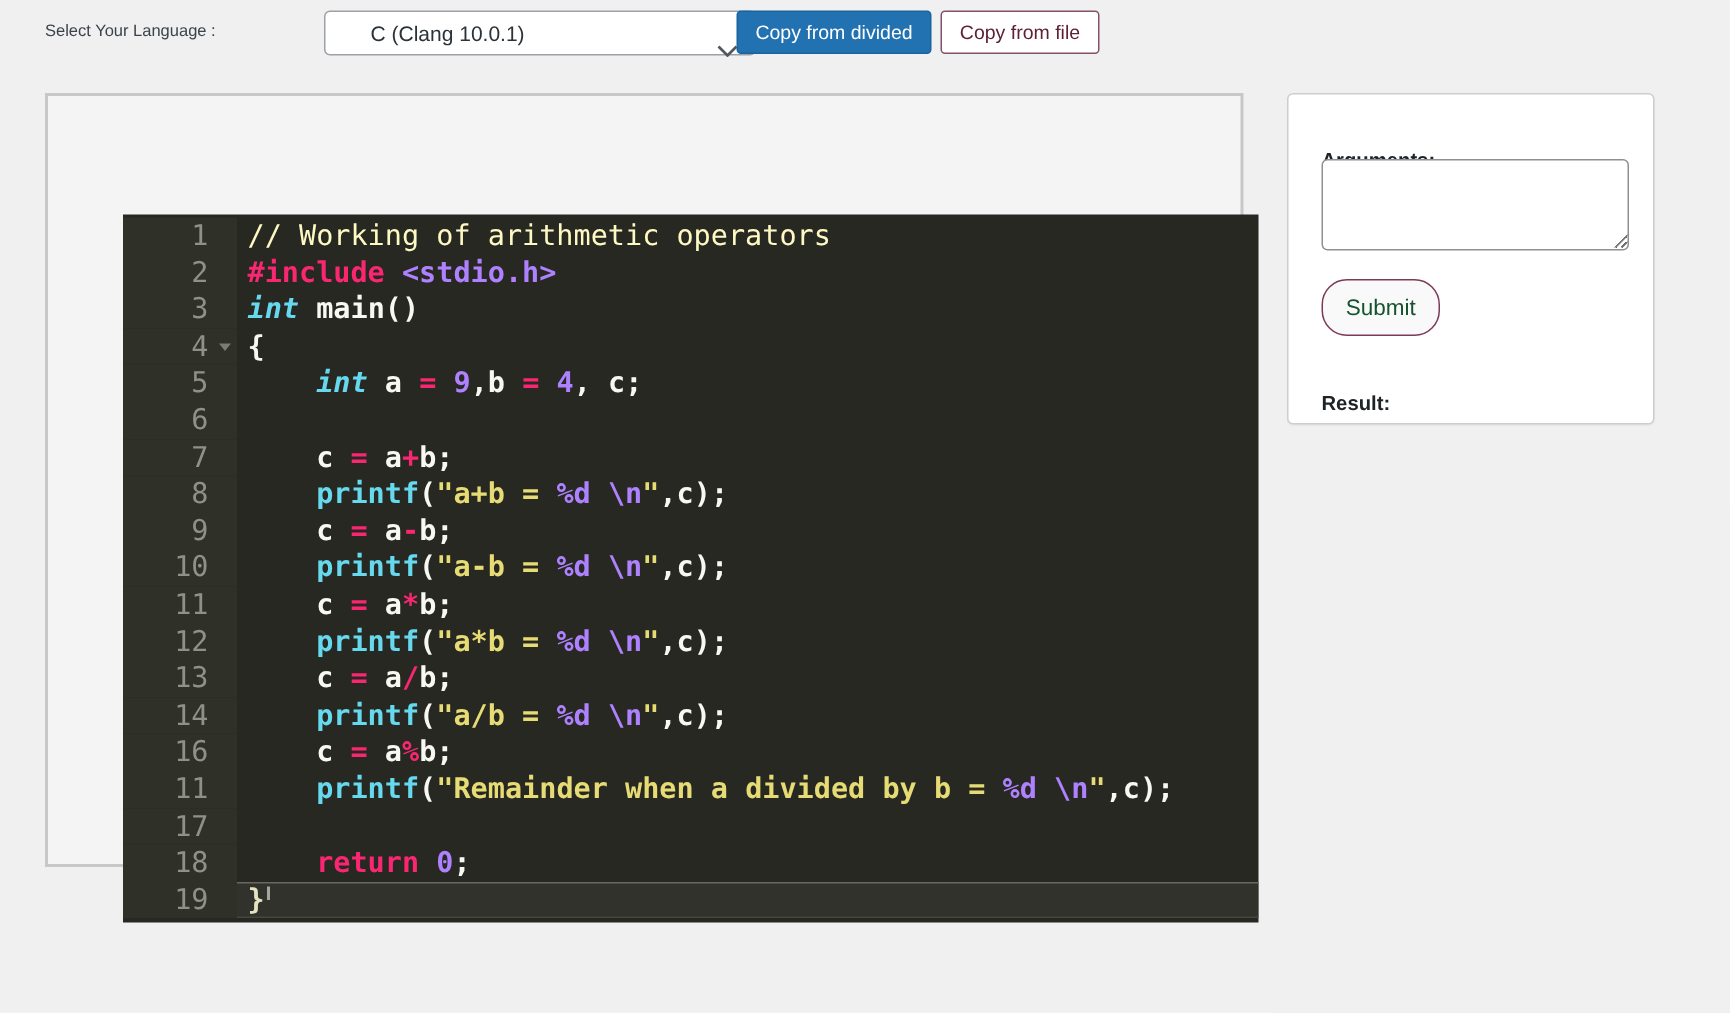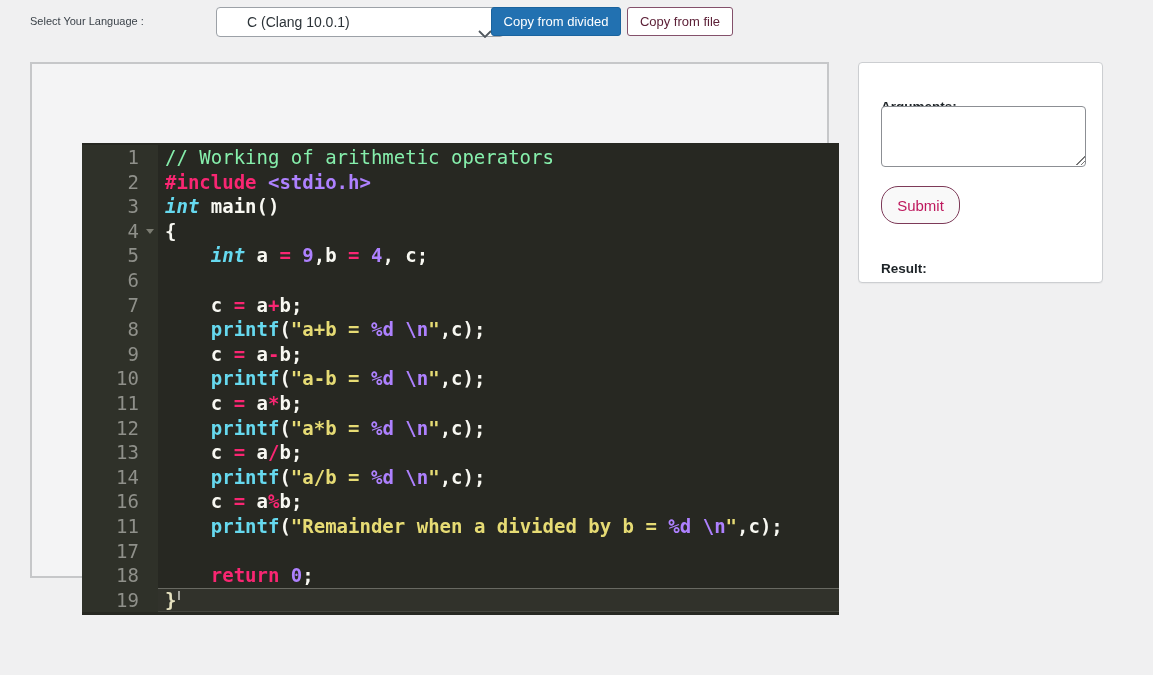--- a/index.html
+++ b/index.html
@@ -28,21 +28,21 @@
   .editor::before { content:""; position:absolute; top:-4px; left:0; right:50px; height:4px; background:#0b0b09; }
 
   .row { display:flex; height:24.6px; line-height:24.6px; }
   .gut { flex:none; width:76px; text-align:right; padding-right:19px; color:#8f908a;
     background:#2f3129; position:relative; font-weight:400; }
   .fold { position:absolute; right:4px; top:10px; width:0; height:0;
     border-left:4.5px solid transparent; border-right:4.5px solid transparent; border-top:5.5px solid #7b7c72; }
   .code { flex:1; padding-left:7px; white-space:pre; font-weight:bold; color:#f8f8f2; }
   .code.active { background:#31322b; border-top:1px solid #686962; border-bottom:1px solid #45463f; line-height:22.6px; }
 
-  .tok-c { color:#86efac; font-weight:400; }
+  .tok-c { color:#fef9c3; font-weight:400; }
   .tok-k { color:#f92672; }
   .tok-o { color:#f92672; }
   .tok-n { color:#ae81ff; }
   .tok-t { color:#66d9ef; font-style:italic; }
   .tok-f { color:#66d9ef; }
   .tok-s { color:#e6db74; }
   .tok-p { color:#f8f8f2; }
   .tok-b { color:#e6e2c0; }
   .cursor { display:inline-block; width:2px; height:9px; background:#a5a59e; vertical-align:top; margin-top:2px; margin-left:2px; }
 
@@ -52,21 +52,21 @@
   .card .field-label { position:absolute; left:22px; font-size:13.5px; font-weight:bold; color:#1d2327;margin-top:16px; }
   .args-label { top:20px; }
   .result-label { top:182px; }
   .args-area { position:absolute; left:22px; top:43px; width:205px; height:61px;
     border:1px solid #8c8f94; border-radius:4px; background:#fff; resize:both;
     font-family:"Liberation Sans",sans-serif; font-size:13px; padding:4px 6px; }
   .grip { position:absolute; left:216px; top:92px; width:10px; height:10px; pointer-events:none;
     background:
       linear-gradient(135deg, transparent 0 55%, #777 55% 62%, transparent 62% 78%, #777 78% 85%, transparent 85%); }
   .submit-btn { position:absolute; left:22px; top:123px; width:79px; height:38px;
-    background:#f9f9f9; border:1.5px solid #7d3a58; border-radius:17px; color:#be185d; font-size:15px;
+    background:#f9f9f9; border:1.5px solid #7d3a58; border-radius:17px; color:#14532d; font-size:15px;
     font-family:"Liberation Sans",sans-serif; cursor:pointer; }
 </style>
 </head>
 <body>
 
 <span class="lang-label">Select Your Language :</span>
 
 <div class="lang-select">
   <span>C (Clang 10.0.1)</span>
   <span class="chev">

